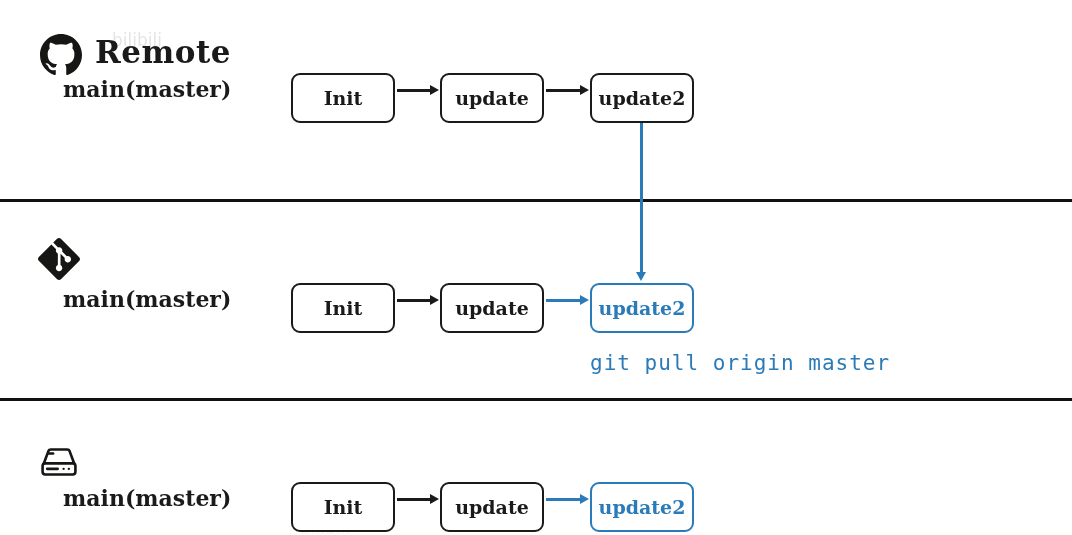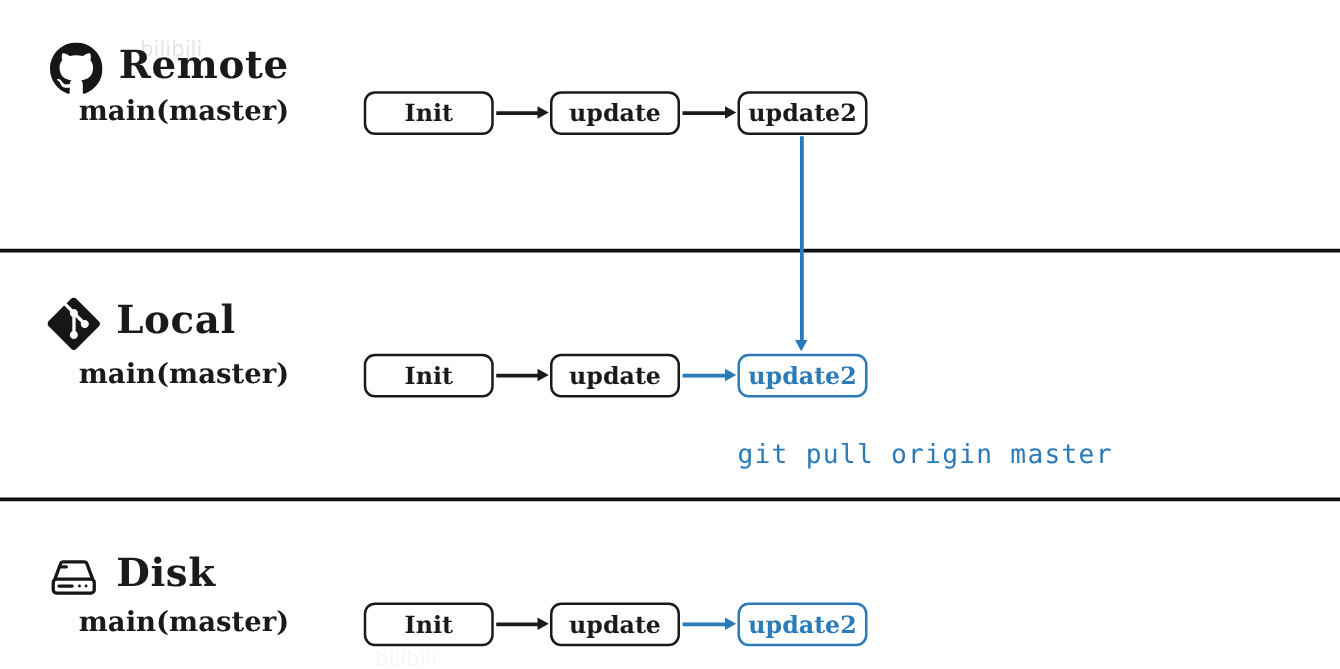--- a/index.html
+++ b/index.html
@@ -10,21 +10,21 @@
 
   
   .section-header{position:absolute;display:flex;gap:13px;z-index:3;margin-top:20px;}
   .section-header .hicon{width:42px;height:42px;display:flex;align-items:center;justify-content:center;}
   .section-header .htitle{font-size:31px;font-weight:700;letter-spacing:.5px;}
 
   .branch-label{position:absolute;font-size:22px;font-weight:600;z-index:3;}
 
   
   .commit{
-    position:absolute;width:104px;height:35px;box-sizing:border-box;
+    position:absolute;width:104px;height:50px;box-sizing:border-box;
     border:2.5px solid var(--ink);border-radius:9px;background:#fff;
     display:flex;align-items:center;justify-content:center;
     font-size:19px;font-weight:600;z-index:4;
   }
   .commit.blue{border-color:var(--blue);color:var(--blue);}
 
   
   .harrow{position:absolute;height:2.5px;background:var(--ink);z-index:2;}
   .harrow::after{
     content:"";position:absolute;right:-8px;top:-4.5px;
@@ -91,21 +91,20 @@
 <div class="varrow" style="left:640px;top:109px;height:164px;"></div>
 
 <div class="separator" style="top:199px;"></div>
 
 <div class="section-header" style="left:38px;top:218px;">
   <span class="hicon">
     <svg width="42" height="42" viewBox="0 0 24 24" fill="#161614">
       <path d="M23.546 10.93 13.067.452c-.604-.603-1.582-.603-2.188 0L8.708 2.627l2.76 2.76c.645-.215 1.379-.07 1.889.441.516.515.658 1.258.438 1.9l2.658 2.66c.645-.223 1.387-.078 1.9.435.721.72.721 1.884 0 2.604-.719.719-1.881.719-2.6 0-.539-.541-.674-1.337-.404-1.996L12.86 8.955v6.525c.176.086.342.203.488.348.713.721.713 1.883 0 2.6-.719.721-1.889.721-2.609 0-.719-.719-.719-1.879 0-2.598.182-.18.387-.316.605-.406V8.835c-.217-.091-.424-.222-.6-.401-.545-.545-.676-1.342-.396-2.009L7.636 3.7.45 10.881c-.6.605-.6 1.584 0 2.189l10.48 10.477c.604.604 1.582.604 2.186 0l10.43-10.43c.605-.603.605-1.582 0-2.187"></path>
     </svg>
   </span>
-  <span class="htitle">Local</span>
 </div>
 
 <div class="branch-label" style="left:63px;top:286px;">main(master)</div>
 
 <div class="commit" style="left:291px;top:283px;">
     <span>Init</span>
   </div>
 <div class="harrow" style="left:397px;top:299px;width:34px;"></div>
 <div class="commit" style="left:440px;top:283px;">
     <span>update</span>
@@ -123,21 +122,20 @@
   <span class="hicon">
     <svg width="44" height="40" viewBox="0 0 32 30" fill="none" stroke="#161614" stroke-width="2" stroke-linecap="round" stroke-linejoin="round">
       <path d="M4.5 16 L8 6.5 Q8.4 5.5 9.7 5.5 L22.3 5.5 Q23.6 5.5 24 6.5 L27.5 16"></path>
       <rect x="3.5" y="16" width="25" height="8.5" rx="2"></rect>
       <line x1="7" y1="20.2" x2="15" y2="20.2"></line>
       <circle cx="19.5" cy="20.2" r="0.9" fill="#161614" stroke="none"></circle>
       <circle cx="23.5" cy="20.2" r="0.9" fill="#161614" stroke="none"></circle>
       <line x1="8.3" y1="8.5" x2="11.5" y2="8.5"></line>
     </svg>
   </span>
-  <span class="htitle">Disk</span>
 </div>
 
 <div class="branch-label" style="left:63px;top:485px;">main(master)</div>
 
 <div class="commit" style="left:291px;top:482px;">
     <span>Init</span>
   </div>
 <div class="harrow" style="left:397px;top:498px;width:34px;"></div>
 <div class="commit" style="left:440px;top:482px;">
     <span>update</span>

